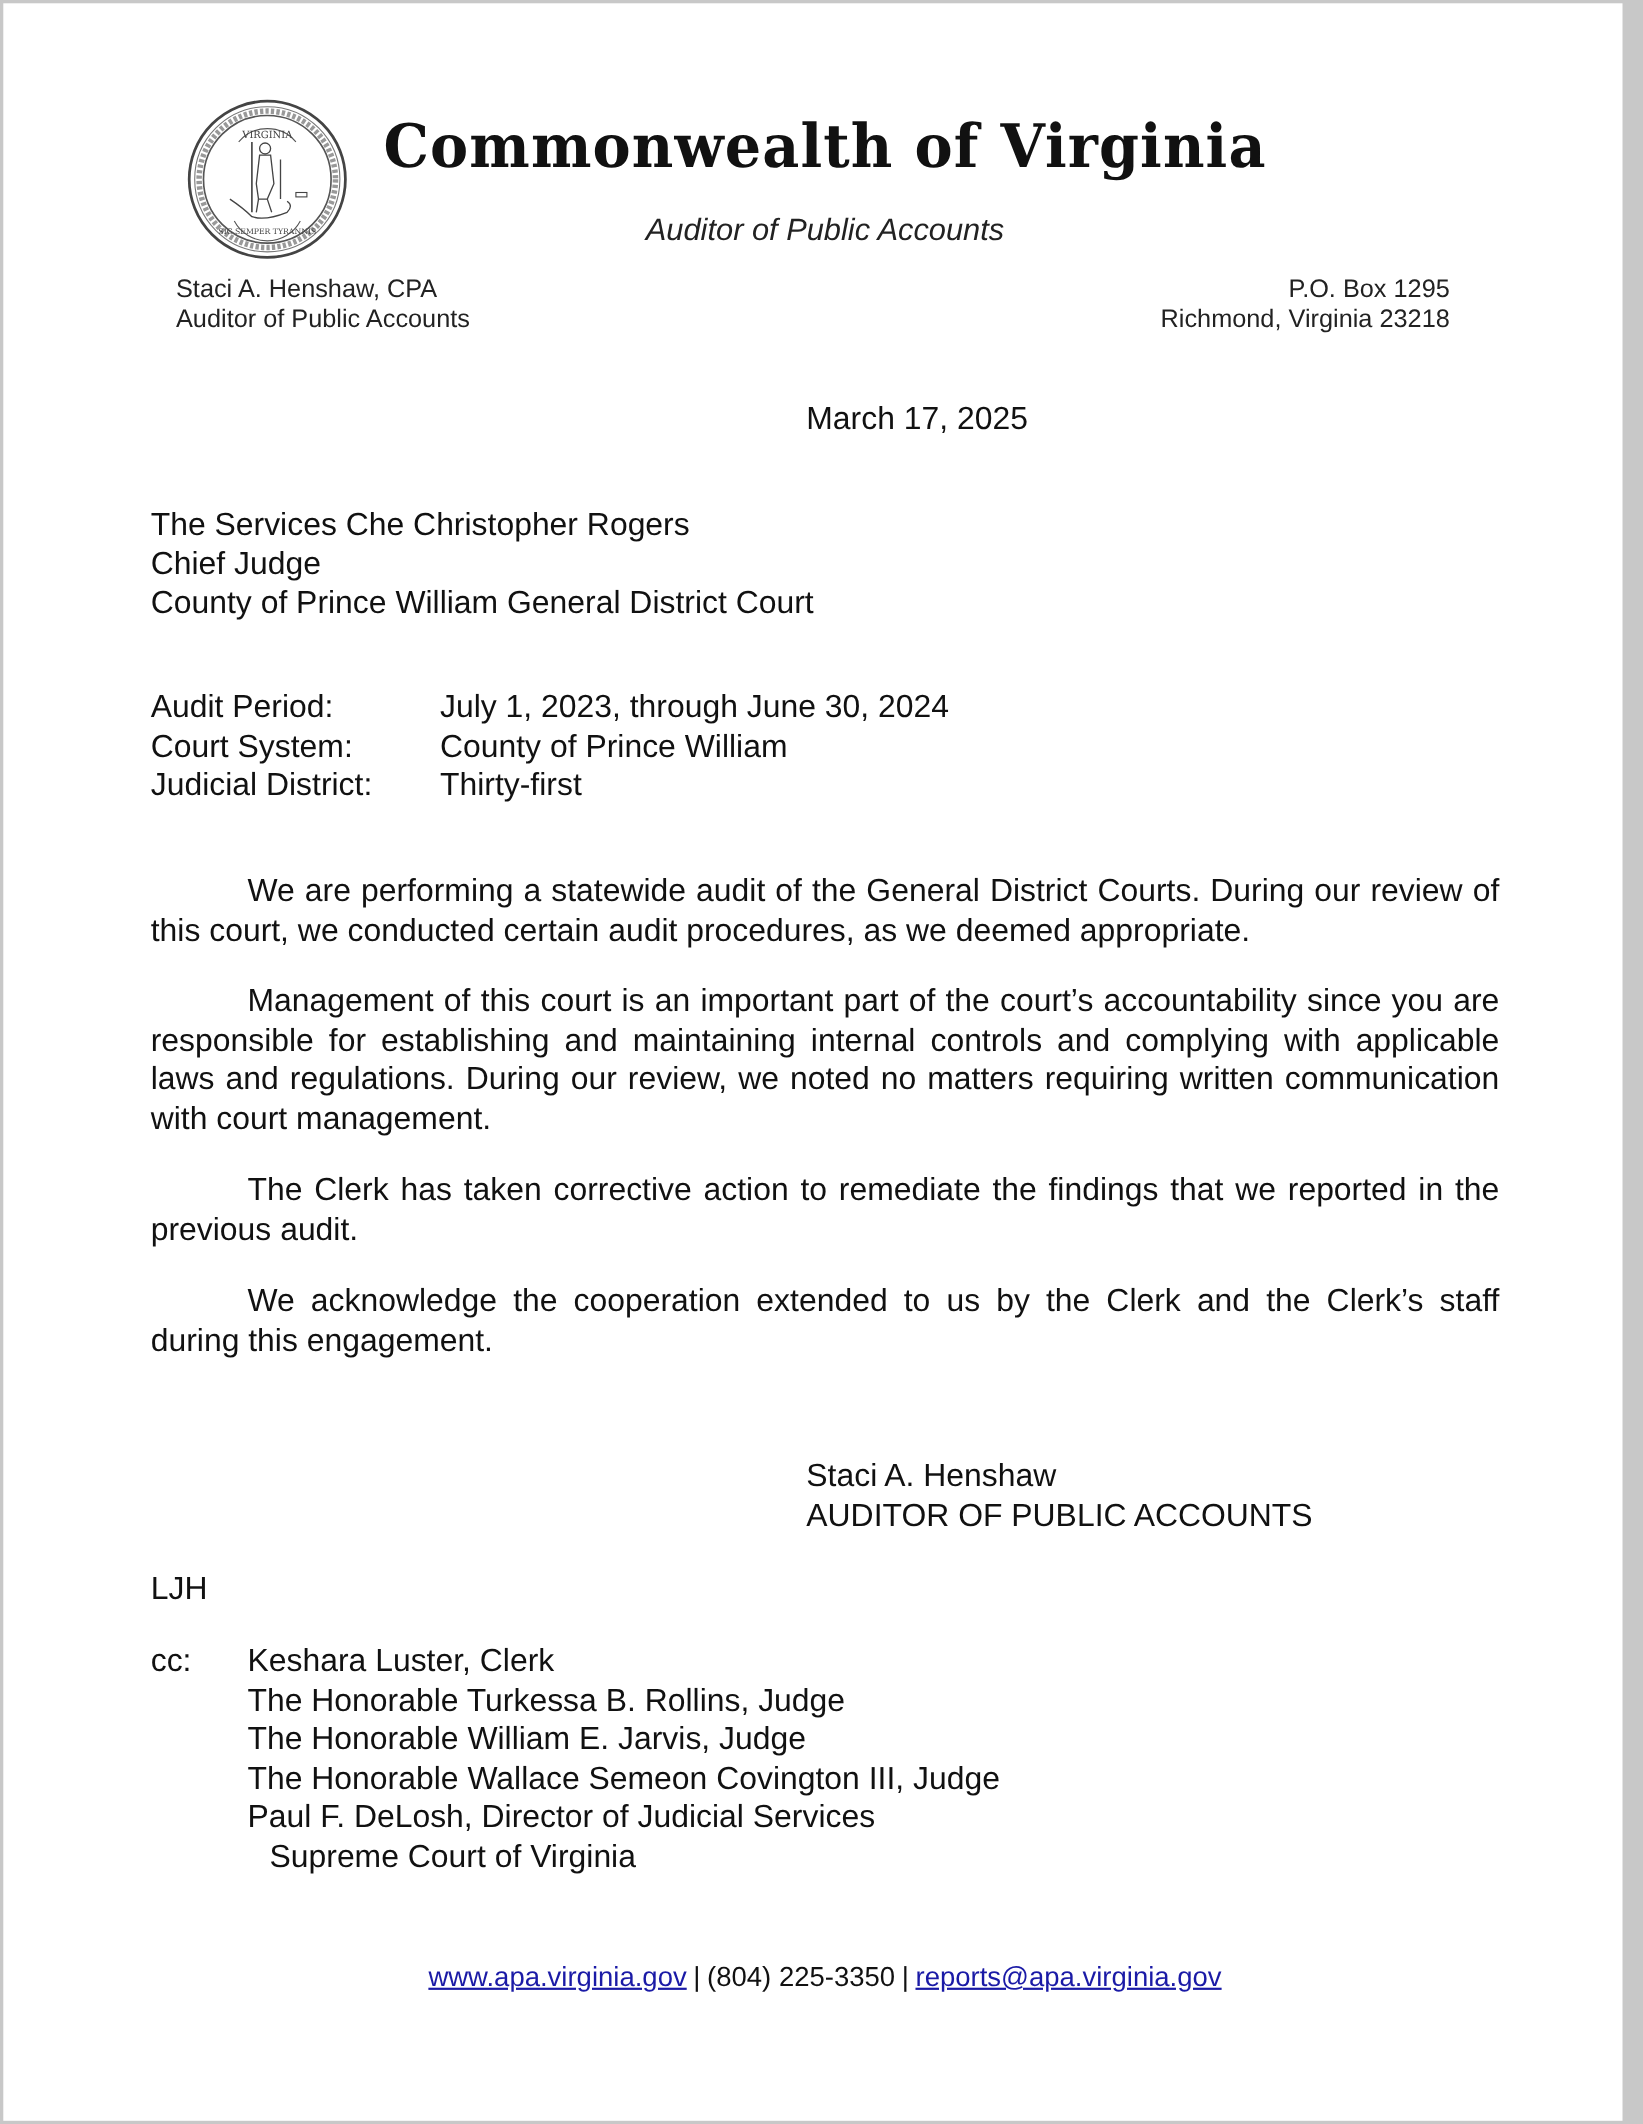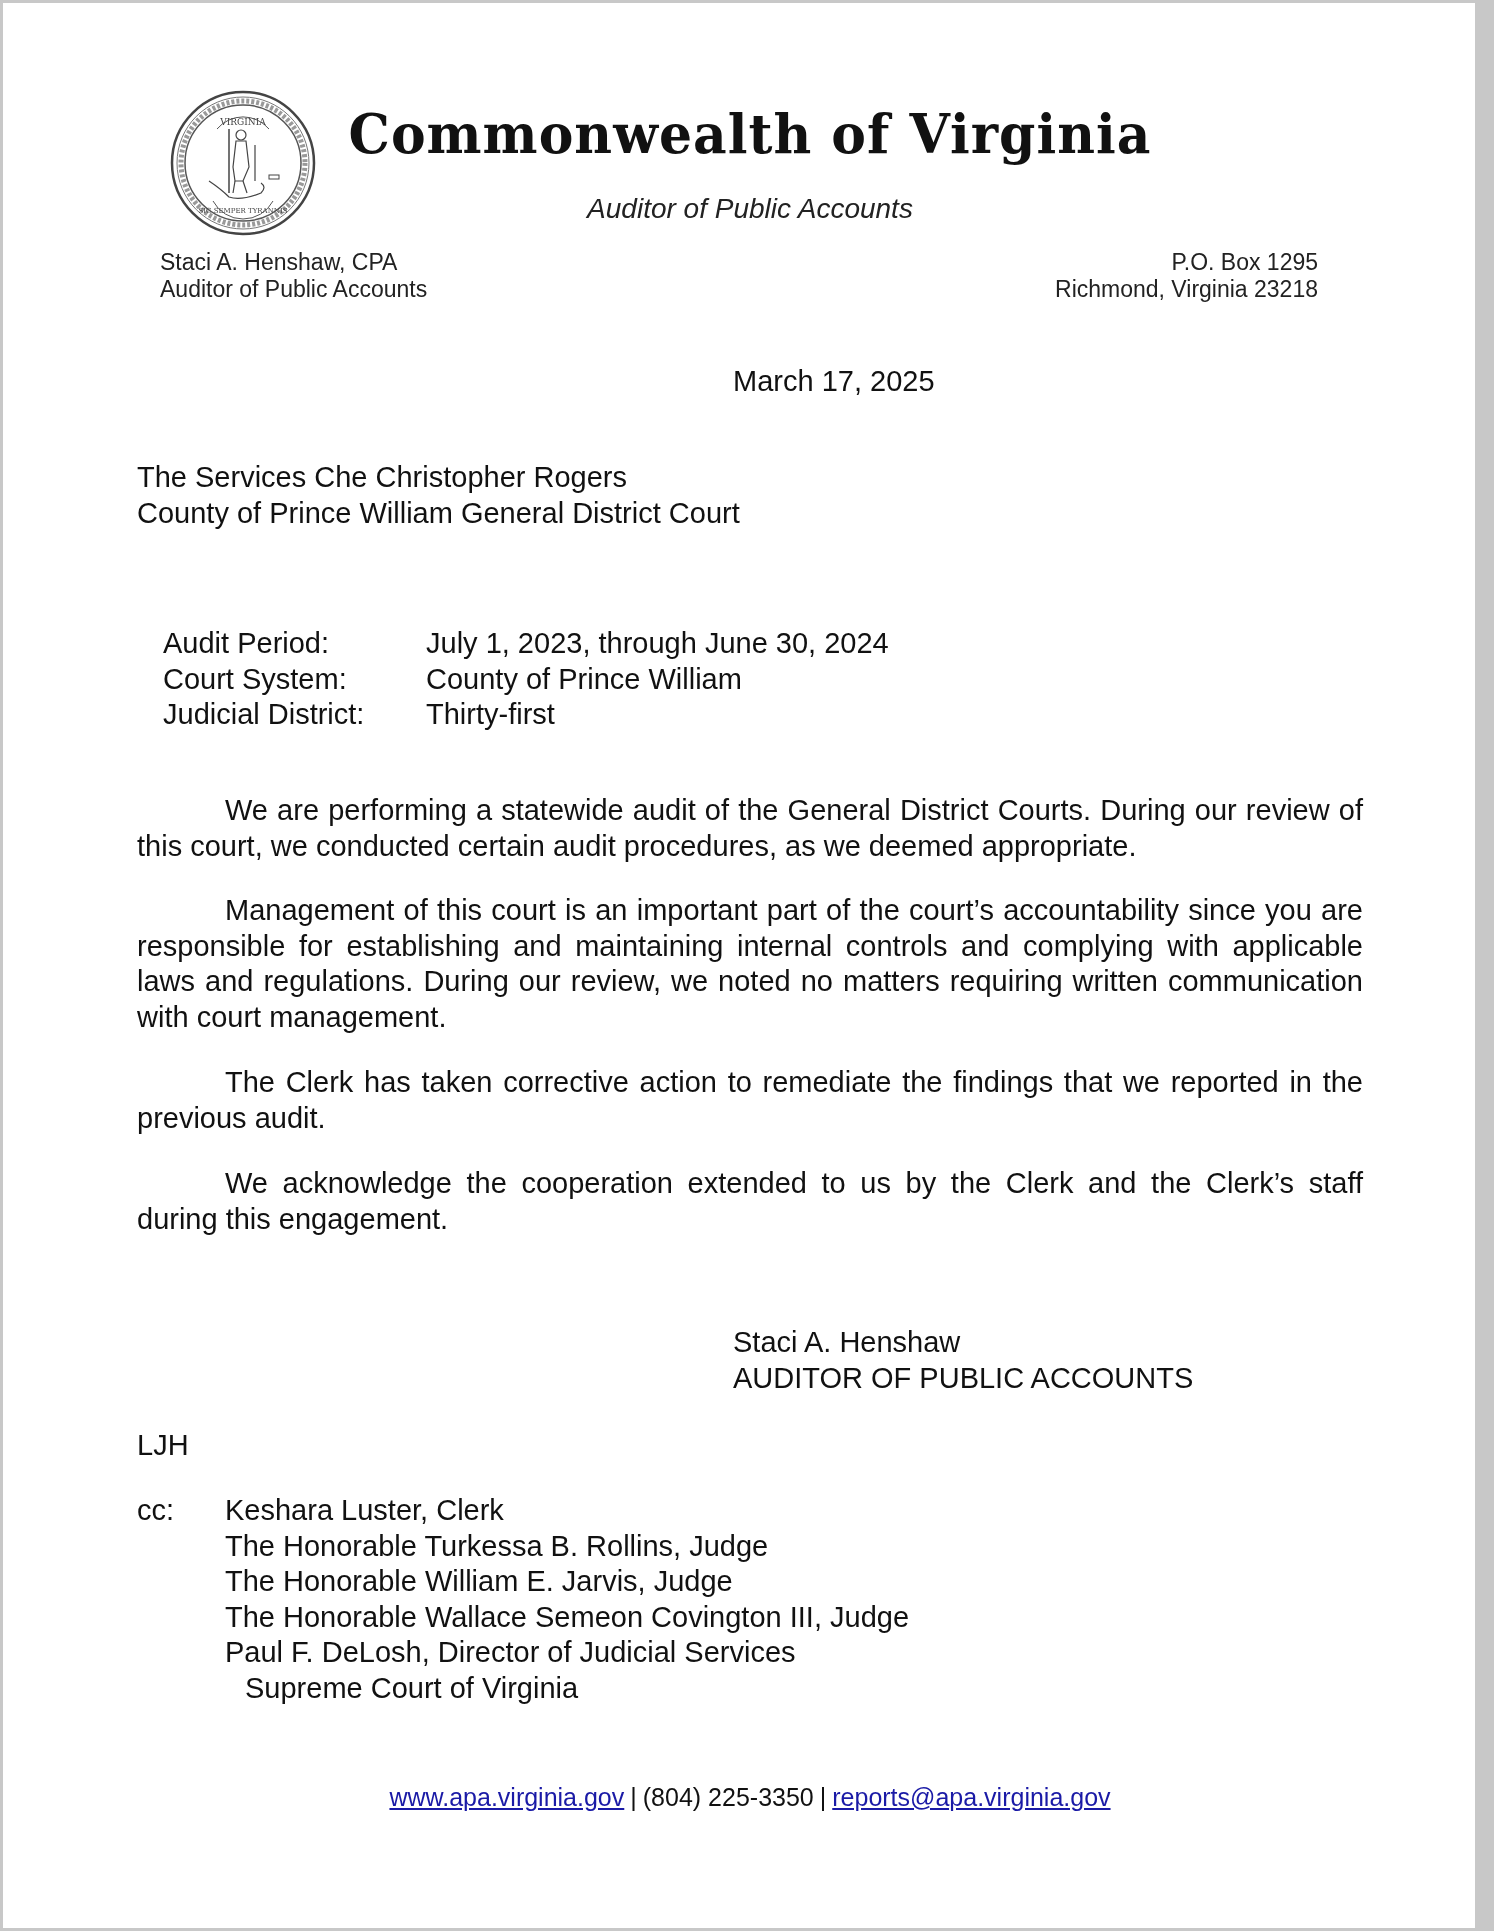--- a/index.html
+++ b/index.html
@@ -38,21 +38,21 @@
     font-size: 28px;
     color: #222;
   }
   .hdr-small { font-size: 23px; line-height: 27px; color: #222; }
   .hdr-left { left: 157px; top: 246px; }
   .hdr-right { right: 157px; top: 246px; text-align: right; }
   .body-text { font-size: 29px; line-height: 35.6px; color: #111; }
   .date { left: 730px; top: 361px; }
   .addressee { left: 134px; top: 457px; }
   .audit-block { left: 134px; top: 623px; }
-  .audit-row { display: flex; margin-left: 26px; }
+  .audit-row { display: flex; }
   .audit-label { width: 263px; }
   .para {
     position: absolute; left: 134px; width: 1226px;
     text-align: justify; text-align-last: left;
     white-space: normal;
   }
   .para .indent { display: inline-block; width: 88px; }
   .p1 { top: 790px; }
   .p2 { top: 890px; }
   .p3 { top: 1062px; }
@@ -103,20 +103,21 @@
   </div>
   <div class="abs hdr-small hdr-right">
     <div>P.O. Box 1295</div>
     <div>Richmond, Virginia 23218</div>
   </div>
 
   <div class="abs body-text date">March 17, 2025</div>
 
   <div class="abs body-text addressee">
     <div>The Services Che Christopher Rogers</div>
+    <div>Chief Judge</div>
     <div>County of Prince William General District Court</div>
   </div>
 
   <div class="abs body-text audit-block">
     <div class="audit-row">
       <span class="audit-label">Audit Period:</span>
       <span>July 1, 2023, through June 30, 2024</span>
     </div>
     <div class="audit-row">
       <span class="audit-label">Court System:</span>

